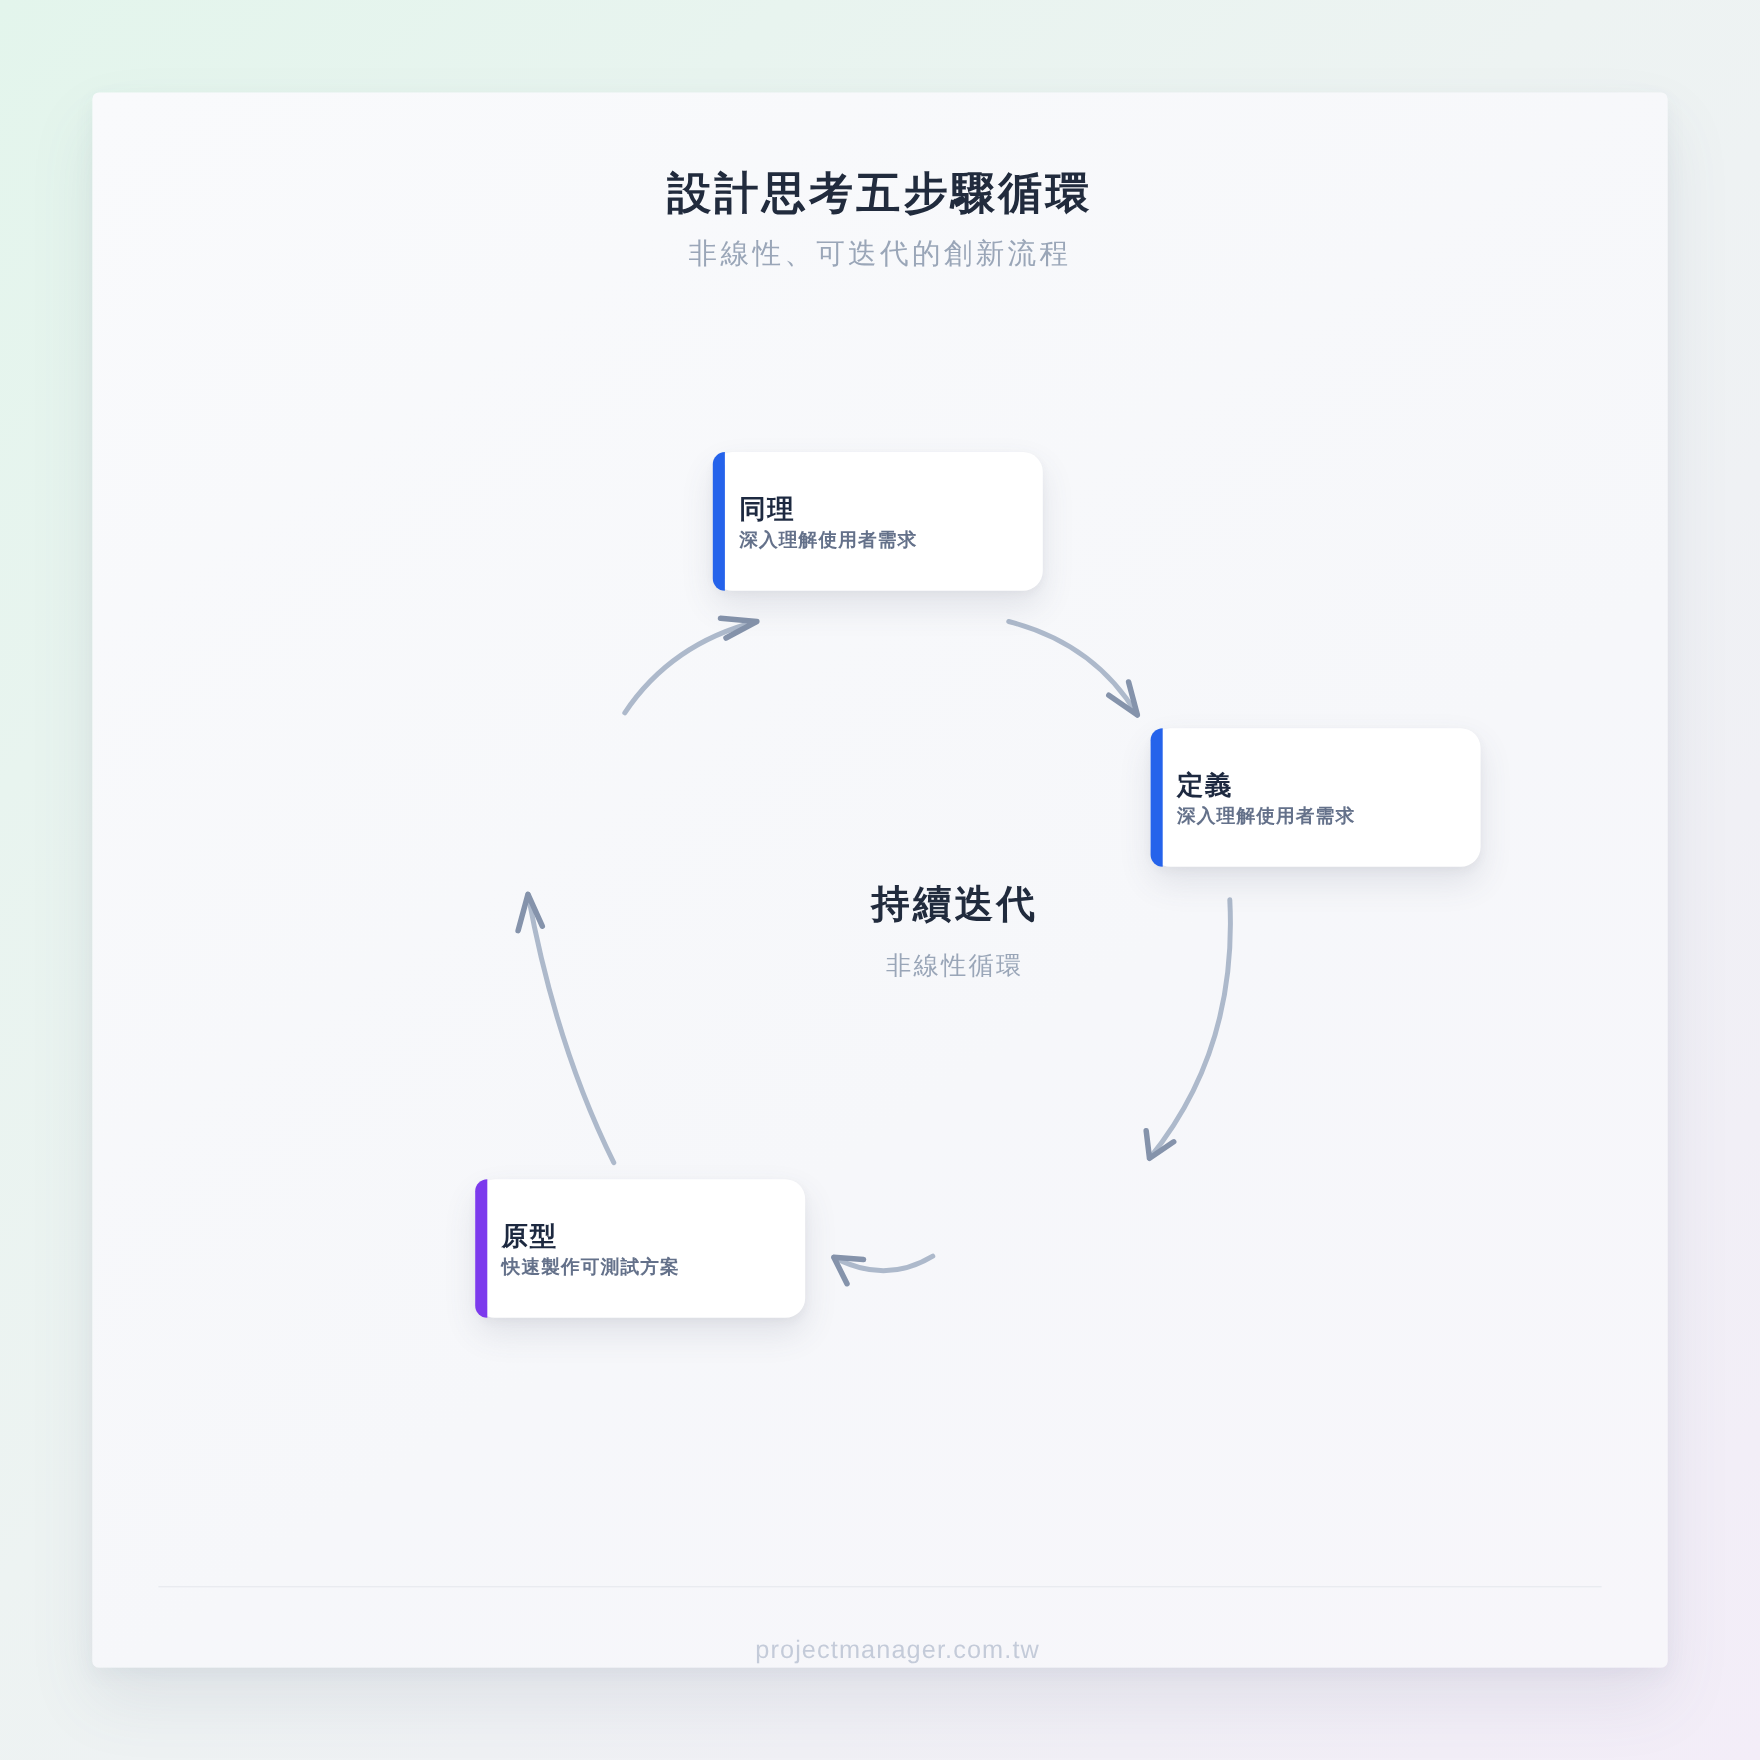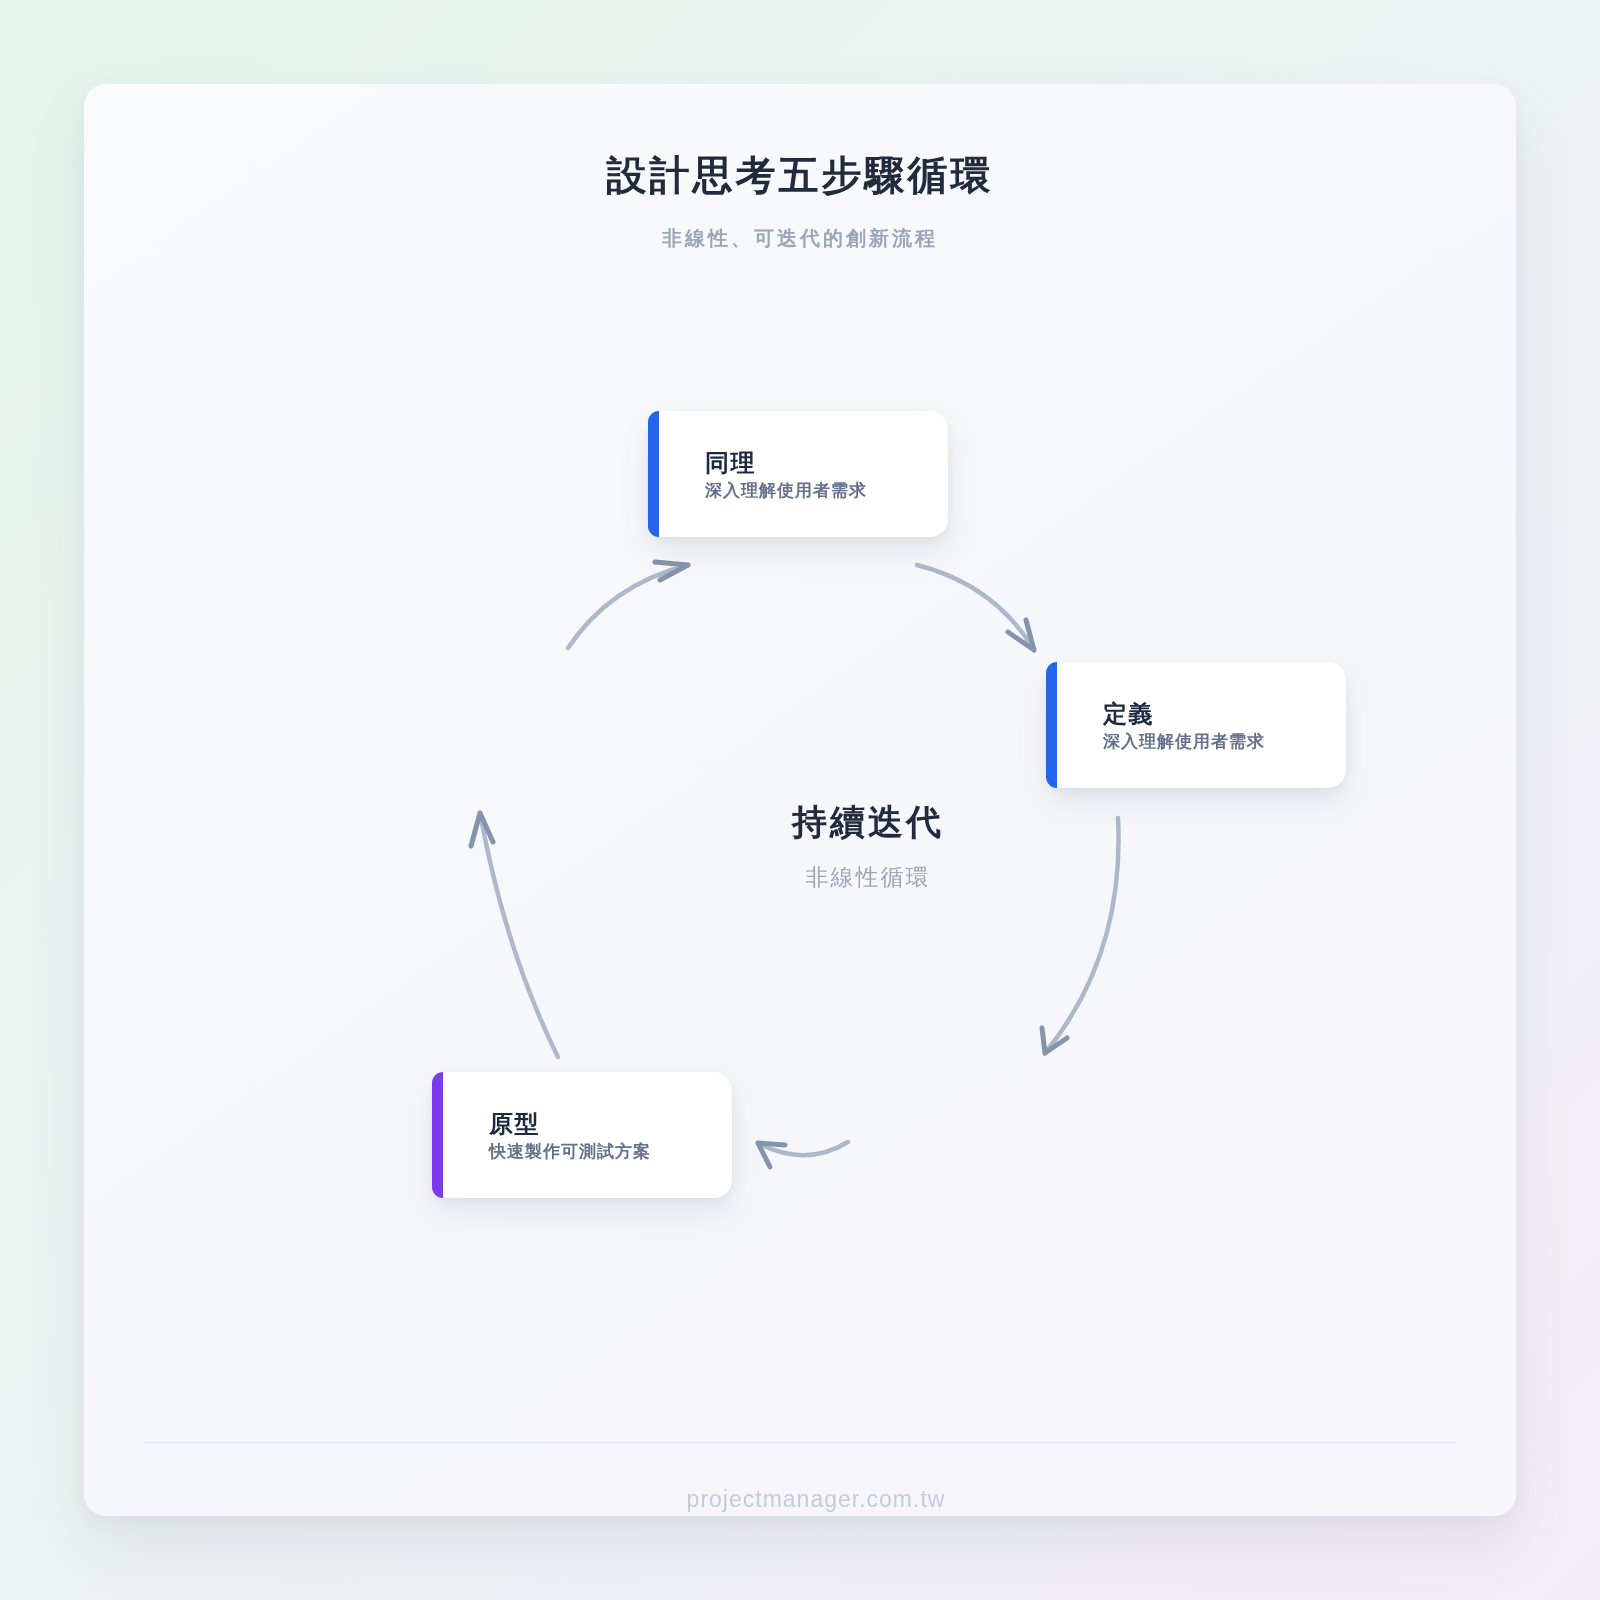--- a/index.html
+++ b/index.html
@@ -11,51 +11,51 @@
   .page {
     position: relative;
     width: 1600px; height: 1600px;
     background: linear-gradient(135deg, #e3f5ec 0%, #edf3f2 45%, #f3edf8 100%);
   }
   .panel {
     position: absolute;
     left: 84px; top: 84px;
     width: 1432px; height: 1432px;
     background: linear-gradient(145deg, #f9fafc 0%, #f6f7fa 60%, #f7f6fa 100%);
-    border-radius: 22px;
+    border-radius: 6px;
     box-shadow: 0 30px 60px rgba(90, 100, 130, 0.10), 0 6px 18px rgba(90, 100, 130, 0.06);
   }
   .header { position: absolute; left: 0; top: 0; width: 100%; text-align: center; }
   .main-title {
     margin: 64px 0 0 0;
     font-size: 40px; font-weight: 800;
     color: #212b3d; letter-spacing: 3px;
   }
   .main-subtitle {
-    margin: 22px 0 0 0;
-    font-size: 20px; font-weight: 700;
+    margin: 10px 0 0 0;
+    font-size: 26px; font-weight: 400;
     color: #9aa6b8; letter-spacing: 3px;
   }
   .arrows { position: absolute; left: 0; top: 0; width: 1432px; height: 1432px; }
   .arrow-line {
     fill: none; stroke: #adb9cb; stroke-width: 4.5;
     stroke-linecap: round; stroke-linejoin: round;
   }
   .arrow-head {
     fill: none; stroke: #8593ab; stroke-width: 5;
     stroke-linecap: round; stroke-linejoin: round;
   }
   .card {
     position: absolute;
     width: 300px; height: 126px;
     background: #ffffff;
     border-radius: 18px;
     box-shadow: 0 14px 30px rgba(71, 85, 105, 0.12), 0 3px 8px rgba(71, 85, 105, 0.05);
     display: flex; flex-direction: column; justify-content: center;
-    padding-left: 57px; box-sizing: border-box;
+    padding-left: 24px; box-sizing: border-box;
   }
   .card-accent {
     position: absolute; left: 0; top: 0; bottom: 0;
     width: 11px;
     border-radius: 18px 0 0 18px;
   }
   .card-title {
     font-size: 24px; font-weight: 700;
     color: #1d2940; letter-spacing: 1.5px;
   }

